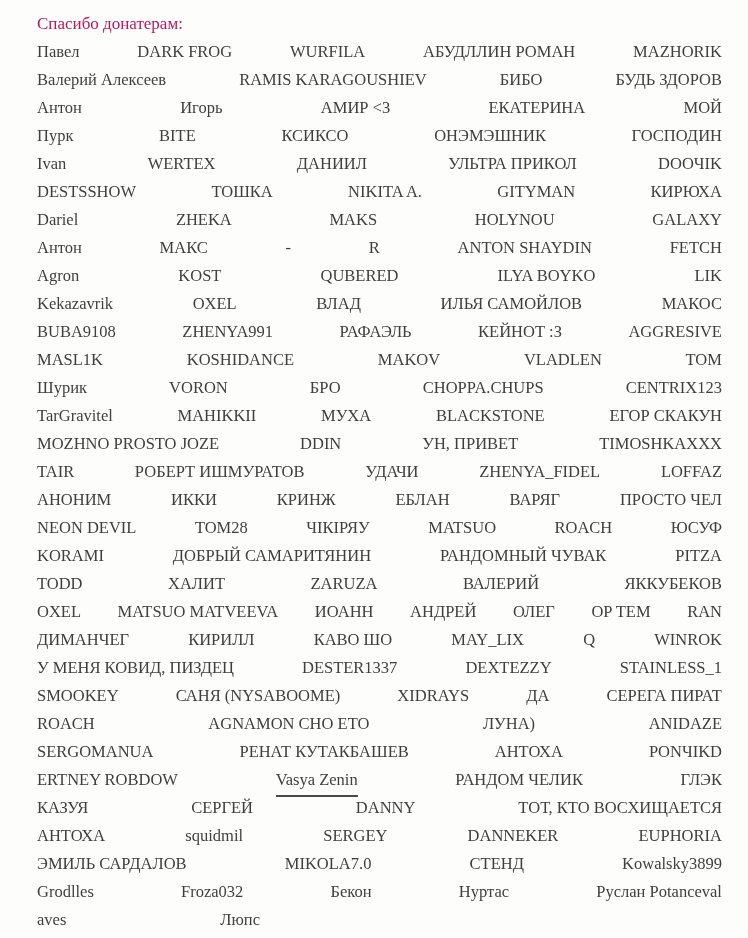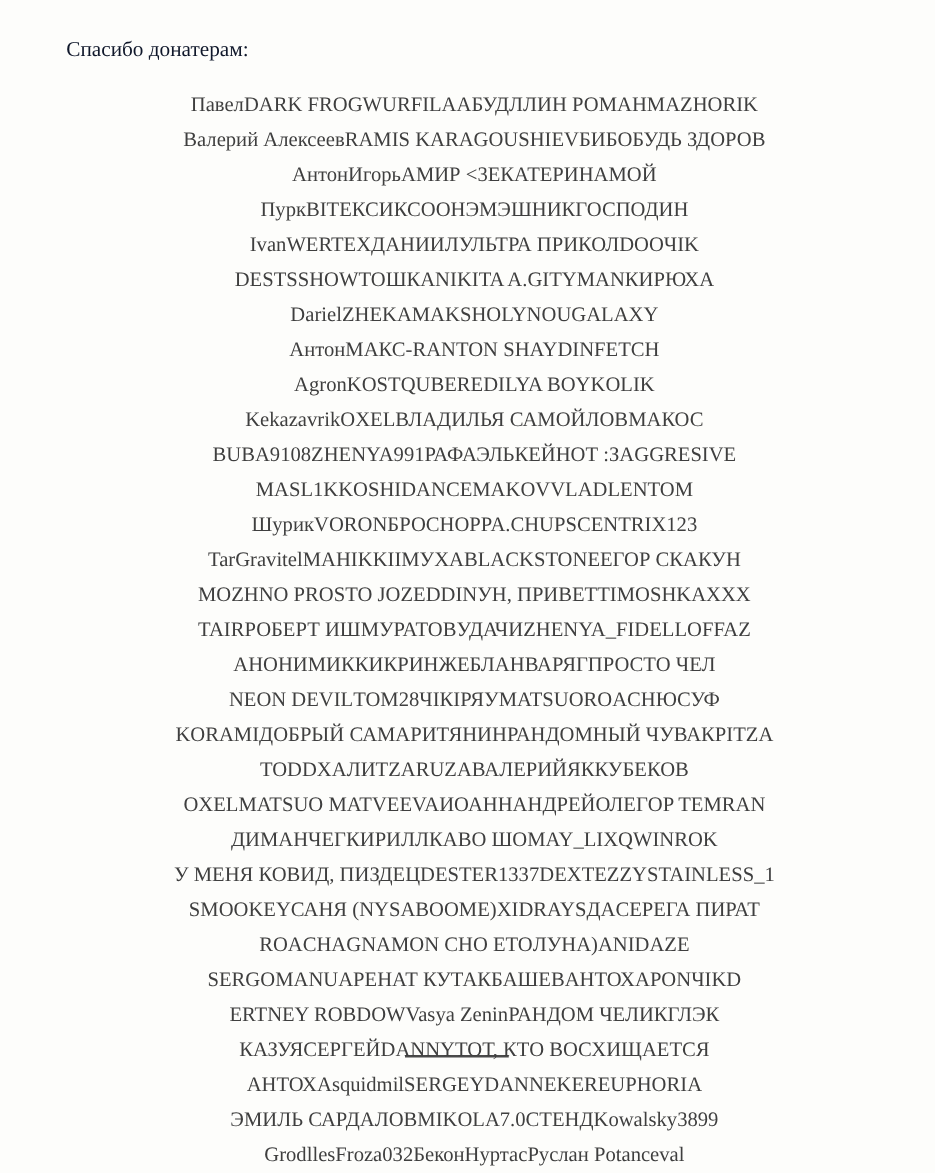--- a/index.html
+++ b/index.html
@@ -12,49 +12,49 @@
     width: 748px;
     height: 938px;
     box-sizing: border-box;
     padding: 10px 26px 0 37px;
     background: #fdfdfb;
     font-family: "Liberation Serif", "DejaVu Serif", serif;
     color: #3f3f3f;
     overflow: hidden;
   }
   .title {
-    margin: 16px;
+    margin: 0;
     font-size: 17px;
     font-weight: normal;
     line-height: 28px;
-    color: #0f172a;
+    color: #be185d;
   }
   .donor-list {
     width: 100%;
   }
   .donor-row {
     display: flex;
-    justify-content: center;
+    justify-content: space-between;
     align-items: baseline;
     height: 28px;
     line-height: 28px;
     flex-wrap: nowrap;
   }
   .donor-name {
     font-size: 16.5px;
     white-space: pre;
     color: #3f3f3f;
   }
   .donor-name.empty {
     width: 0;
     overflow: hidden;
   }
   .donor-name.link {
     border-bottom: 2px solid #4a4a4a;
-    padding-bottom: 18px;
+    padding-bottom: 1px;
     cursor: pointer;
   }
 </style>
 </head>
 <body>
 
 <div class="page">
   <h1 class="title">Спасибо донатерам:</h1>
   <div class="donor-list" id="donor-list">
       <div class="donor-row">

